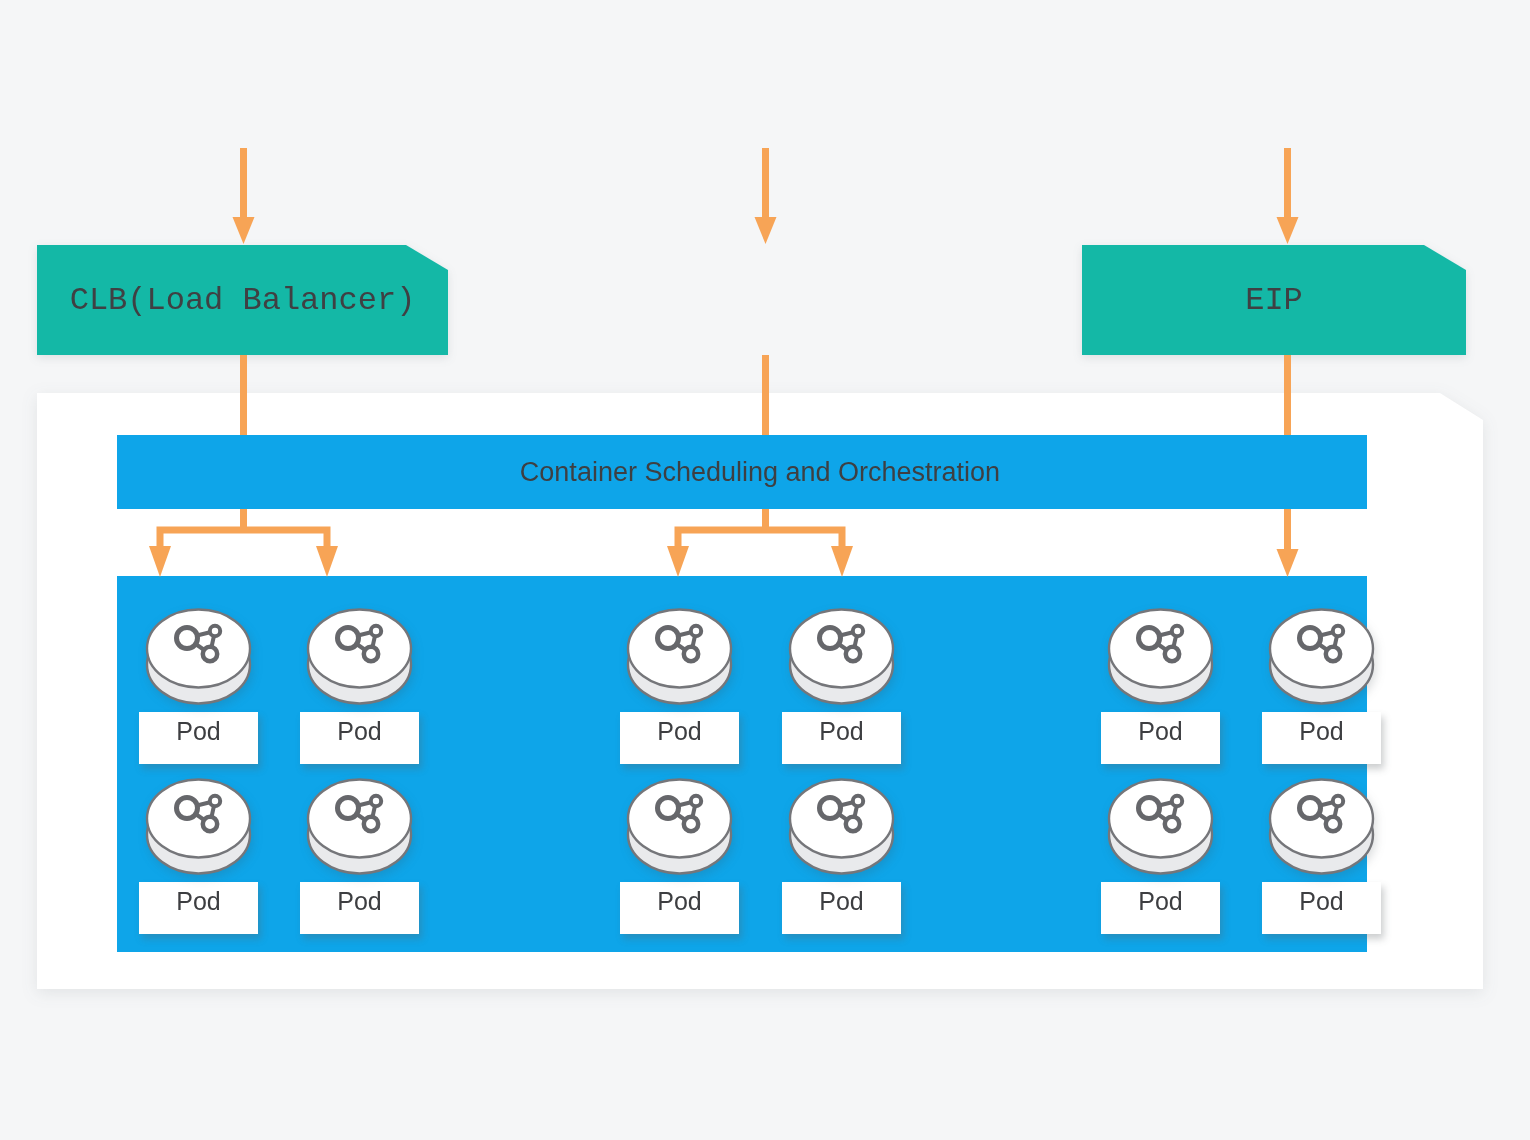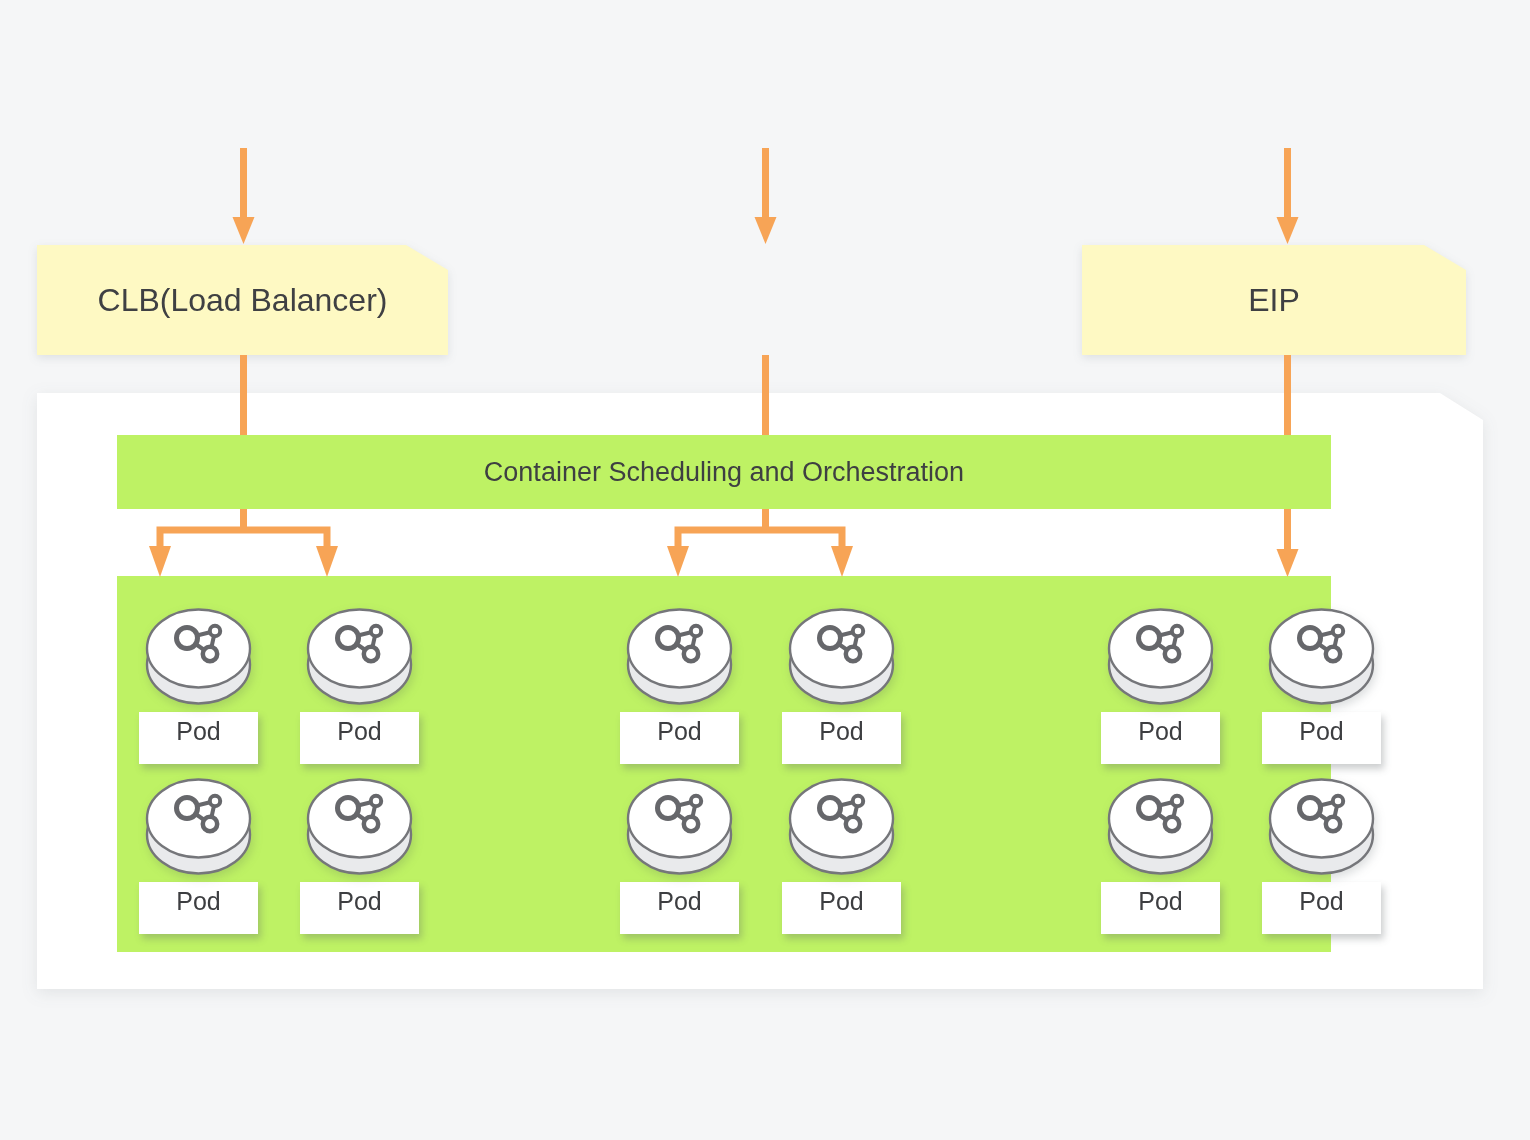--- a/index.html
+++ b/index.html
@@ -5,32 +5,32 @@
   html,body{margin:0;padding:0;background:#f5f6f7;}
   .canvas{
     position:relative;width:1530px;height:1140px;overflow:hidden;
     background:#f5f6f7;
     font-family:"Liberation Sans","DejaVu Sans",sans-serif;
     color:#3e3f42;
   }
   
   .shadow-wrap{position:absolute;filter:drop-shadow(0 3px 5px rgba(60,70,80,0.12));}
   .notch-box{
-    width:100%;height:100%;background:#fef9c3;
+    width:100%;height:100%;background:#14b8a6;
     clip-path:polygon(0 0,calc(100% - 42px) 0,100% 25px,100% 100%,0 100%);
-    display:flex;align-items:center;justify-content:center;
+    display:flex;align-items:center;justify-content:center;font-family:Liberation Mono, monospace;
   }
   .node-label{font-size:32px;color:#3f4043;}
   .cluster-wrap{left:37px;top:393px;width:1446px;height:596px;filter:drop-shadow(0 4px 8px rgba(60,70,80,0.10));}
   .cluster-box{
     width:100%;height:100%;background:#ffffff;
     clip-path:polygon(0 0,calc(100% - 43px) 0,100% 27px,100% 100%,0 100%);
     position:relative;
   }
-  .band{position:absolute;left:80px;width:1214px;background:#bef264;}
+  .band{position:absolute;left:80px;width:1214px;background:#0ea5e9;padding-left:36px;}
   .header-band{top:42px;height:74px;display:flex;align-items:center;justify-content:center;}
   .header-band span{font-size:27px;color:#3e3f42;}
   .pods-band{top:183px;height:376px;}
   
   .pod{position:absolute;width:119px;text-align:center;}
   .pod svg.cyl{display:block;margin:0 auto;filter:drop-shadow(2px 4px 5px rgba(60,70,80,0.18));}
   .pod-label{
     margin-top:5px;width:119px;height:52px;line-height:38px;
     background:#ffffff;font-size:25px;color:#3d3e41;
     box-shadow:3px 5px 7px rgba(90,95,100,0.30);

